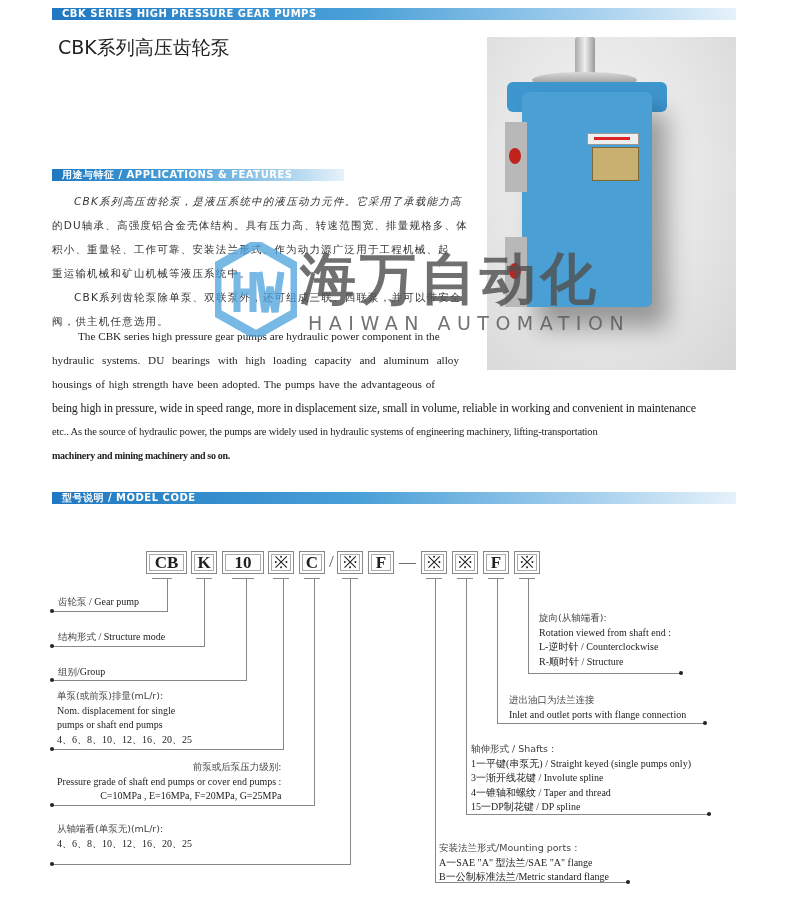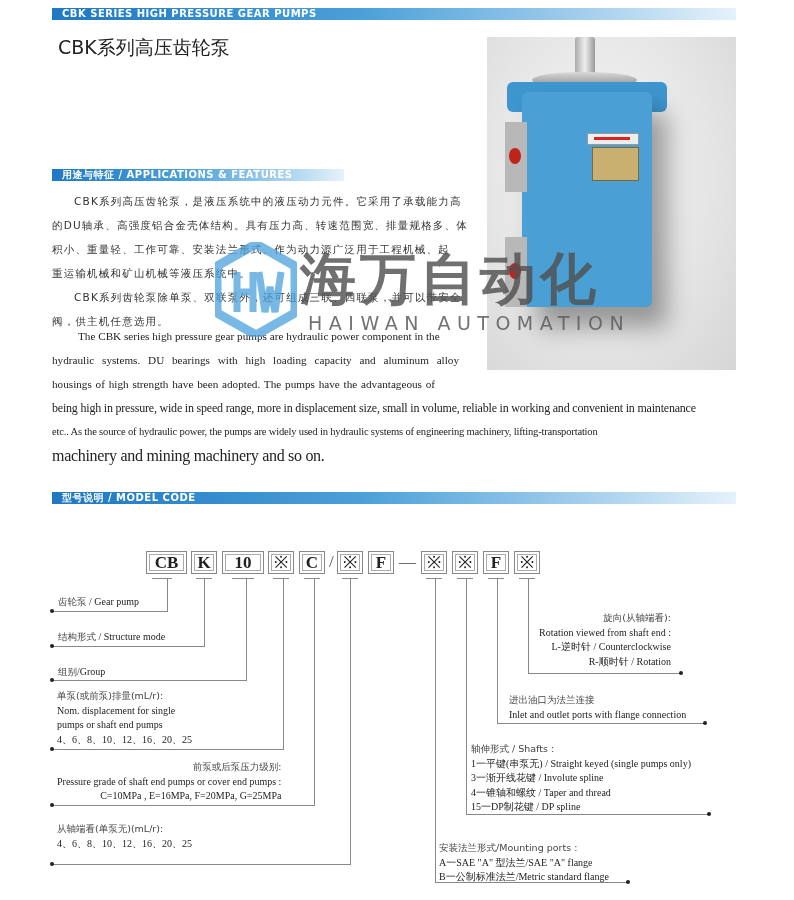--- a/index.html
+++ b/index.html
@@ -46,37 +46,37 @@
   <div class="pump-side" style="top:200px;">
       <div class="pump-port" style="top:26px;"></div>
     </div>
   <div class="pump-arrow"></div>
   <div class="pump-plate"></div>
 </div>
 
 <div class="bar" style="left:52px;top:169px;width:292px;">用途与特征 / APPLICATIONS &amp; FEATURES</div>
 
 <div class="abs cn" style="left:52px;top:189px;width:425px;">
-  <div style="padding-left:22px;">CBK系列高压齿轮泵，是液压系统中的液压动力元件。它采用了承载能力高</div>
+  <div style="padding-left:22px;font-style:italic;">CBK系列高压齿轮泵，是液压系统中的液压动力元件。它采用了承载能力高</div>
   <div>的DU轴承、高强度铝合金壳体结构。具有压力高、转速范围宽、排量规格多、体</div>
   <div>积小、重量轻、工作可靠、安装法兰形式。作为动力源广泛用于工程机械、起</div>
   <div>重运输机械和矿山机械等液压系统中。</div>
 </div>
 <div class="abs cn" style="left:52px;top:285px;width:425px;">
   <div style="padding-left:22px;">CBK系列齿轮泵除单泵、双联泵外，还可组成三联、四联泵，并可以带安全</div>
   <div>阀，供主机任意选用。</div>
 </div>
 
 <div class="abs en" style="left:52px;top:324px;width:685px;">
   <div style="padding-left:26px;width:400px;">The CBK series high pressure gear pumps are hydraulic power component in the</div>
   <div style="width:425px;word-spacing:5px;">hydraulic systems. DU bearings with high loading capacity and aluminum alloy</div>
   <div style="width:425px;word-spacing:1px;">housings of high strength have been adopted. The pumps have the advantageous of</div>
   <div style="font-size:12px;letter-spacing:-0.2px;white-space:nowrap;">being high in pressure, wide in speed range, more in displacement size, small in volume, reliable in working and convenient in maintenance</div>
   <div style="font-size:10.6px;letter-spacing:-0.2px;white-space:nowrap;">etc.. As the source of hydraulic power, the pumps are widely used in hydraulic systems of engineering machinery, lifting-transportation</div>
-  <div style="font-size:16px;letter-spacing:-0.3px;">machinery and mining machinery and so on.</div>
+  <div style="font-size:10px;letter-spacing:-0.3px;font-weight:bold;">machinery and mining machinery and so on.</div>
 </div>
 
 <svg class="abs wm-logo" viewBox="0 0 82 95">
   <polygon points="41,2 80,24 80,71 41,93 2,71 2,24" fill="none" stroke="rgba(74,160,220,.75)" stroke-width="9"></polygon>
   <path d="M22 30 V70 M22 50 H38 M38 30 V70 M44 30 L50 70 L55 45 L60 70 L66 30" fill="none" stroke="rgba(74,160,220,.75)" stroke-width="7"></path>
 </svg>
 <div class="abs watermark-cn">海万自动化</div>
 <div class="abs watermark-en">HAIWAN AUTOMATION</div>
 
 <div class="bar" style="left:52px;top:492px;width:684px;">型号说明 / MODEL CODE</div>
@@ -166,25 +166,25 @@
 <div class="lbl" style="left:57px;top:760px;text-align:right;">
   <div class="c">前泵或后泵压力级别:</div>
   <div>Pressure grade of shaft end  pumps or cover end pumps :</div>
   <div>C=10MPa , E=16MPa,  F=20MPa, G=25MPa</div>
 </div>
 <div class="lbl" style="left:57px;top:822px;">
   <div class="c">从轴端看(单泵无)(mL/r):</div>
   <div>4、6、8、10、12、16、20、25</div>
 </div>
 
-<div class="lbl" style="left:539px;top:611px;text-align:right;">
+<div class="lbl" style="left:539px;top:611px;">
   <div class="c">旋向(从轴端看):</div>
   <div>Rotation viewed from shaft end :</div>
   <div>L-逆时针 / Counterclockwise</div>
-  <div>R-顺时针 / Rotation</div>
+  <div>R-顺时针 / Structure</div>
 </div>
 <div class="lbl" style="left:509px;top:693px;">
   <div class="c">进出油口为法兰连接</div>
   <div>Inlet and outlet ports with flange connection</div>
 </div>
 <div class="lbl" style="left:471px;top:742px;">
   <div class="c">轴伸形式 / Shafts :</div>
   <div>1一平键(串泵无) / Straight keyed (single pumps only)</div>
   <div>3一渐开线花键  /  Involute spline</div>
   <div>4一锥轴和螺纹  /  Taper and thread</div>

